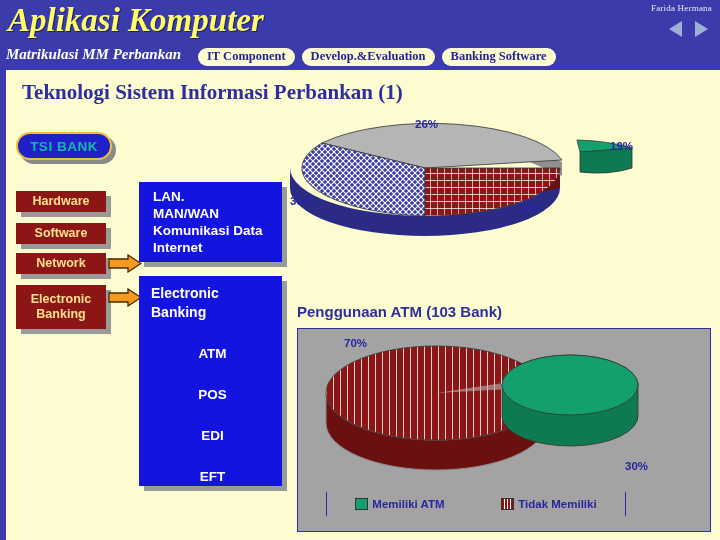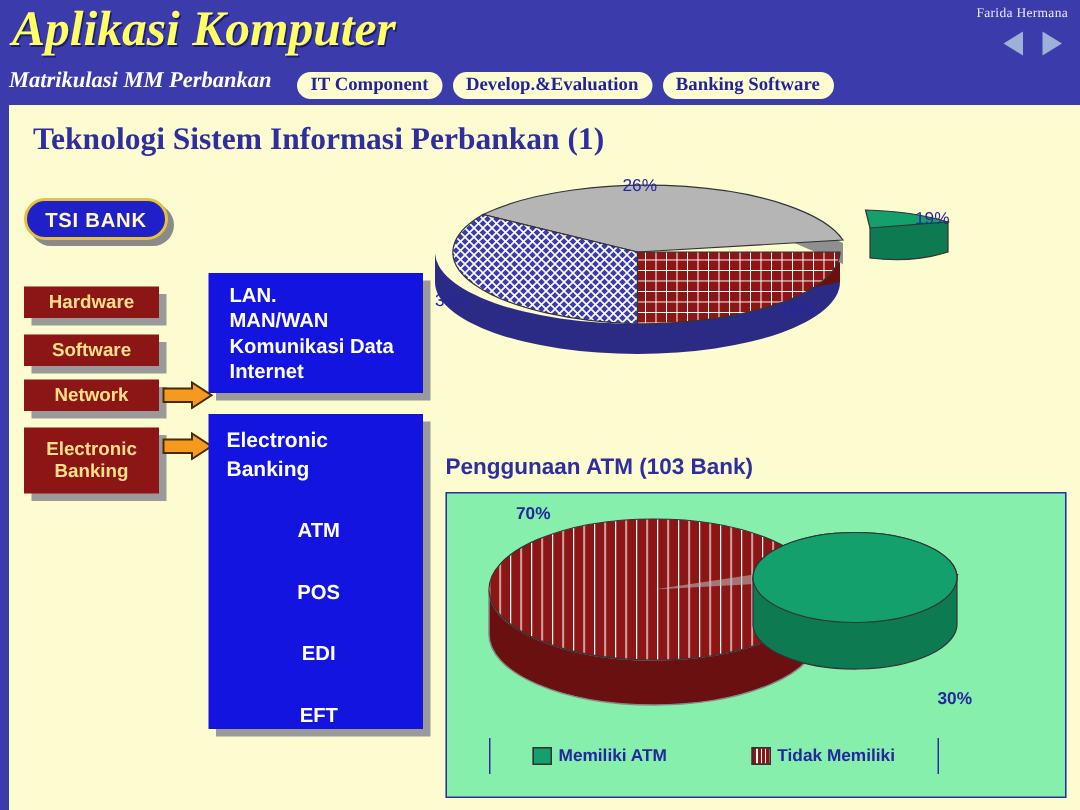--- a/index.html
+++ b/index.html
@@ -89,21 +89,21 @@
     background:#8a8a8a;border-radius:14px;
   }
   .tsibank{
     position:relative;width:96px;height:28px;
     background:#2020c8;border:2px solid #e8c03a;border-radius:14px;
     box-sizing:border-box;
     display:flex;align-items:center;justify-content:center;
     cursor:pointer;
   }
   .tsibank span{
-    font-weight:bold;font-size:13.5px;color:#fef9c3;letter-spacing:0.5px;
+    font-weight:bold;font-size:13.5px;color:#14b8a6;letter-spacing:0.5px;
   }
 
   
   .redbtn{
     position:absolute;
     background:#8c1616;
     color:#ffe08a;
     font-weight:bold;font-size:12.5px;
     display:flex;align-items:center;justify-content:center;
     box-shadow:5px 5px 0 #9a9a9a;
@@ -141,21 +141,21 @@
   .eb-sub{
     margin-top:22px;display:flex;flex-direction:column;
     align-items:center;font-size:13.5px;gap:22px;padding-right:8px;
   }
 
   
   .chart1{
     position:absolute;left:262px;top:110px;width:458px;height:158px;
   }
   .c1-label{
-    position:absolute;font-weight:normal;font-size:11.5px;color:#2626a0;
+    position:absolute;font-weight:bold;font-size:11.5px;color:#2626a0;
     white-space:nowrap;
   }
   .c1-l26{left:153px;top:8px;}
   .c1-l19{left:348px;top:30px;}
   .c1-l16{left:258px;top:91px;}
   .c1-l39{left:28px;top:85px;}
 
   .legendbar{
     position:absolute;left:9px;top:130px;width:400px;
     border-top:1.5px solid #2626a0;border-bottom:1.5px solid #2626a0;
@@ -169,21 +169,21 @@
   .sw-blueh{background:#3b3bac;background-image:repeating-linear-gradient(45deg,#3b3bac 0 1px,#ffffff 1px 2px);}
   .sw-gray{background:#b5b5b5;}
 
   
   .chart2-title{
     position:absolute;left:297px;top:303px;
     font-weight:bold;font-size:15px;color:#2e2e9e;white-space:nowrap;
   }
   .chart2{
     position:absolute;left:297px;top:328px;width:414px;height:204px;
-    border:1.5px solid #2e2e9e;background:#86efac;box-sizing:border-box;
+    border:1.5px solid #2e2e9e;background:#a3a3a3;box-sizing:border-box;
   }
   .c2-label{
     position:absolute;font-weight:bold;font-size:11.5px;color:#2626a0;white-space:nowrap;
   }
   .c2-l70{left:46px;top:8px;}
   .c2-l30{left:327px;top:131px;}
   .legendbar2{
     position:absolute;left:28px;top:163px;width:298px;
     border-left:1.5px solid #2e2e9e;border-right:1.5px solid #2e2e9e;
     height:24px;display:flex;align-items:center;justify-content:space-around;

